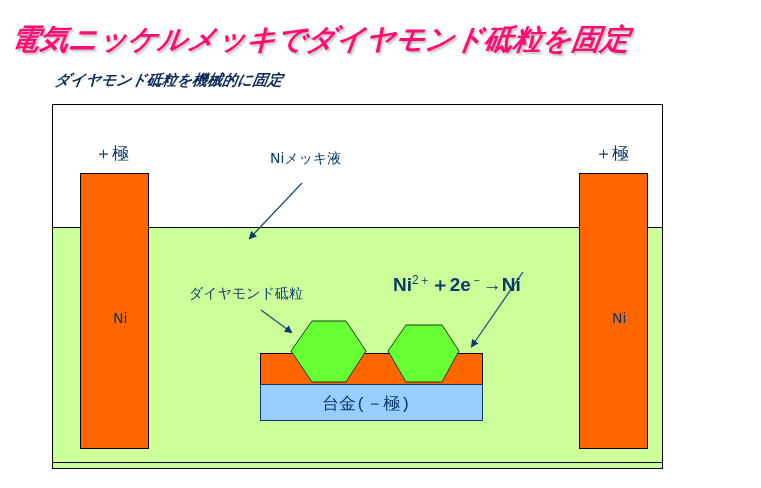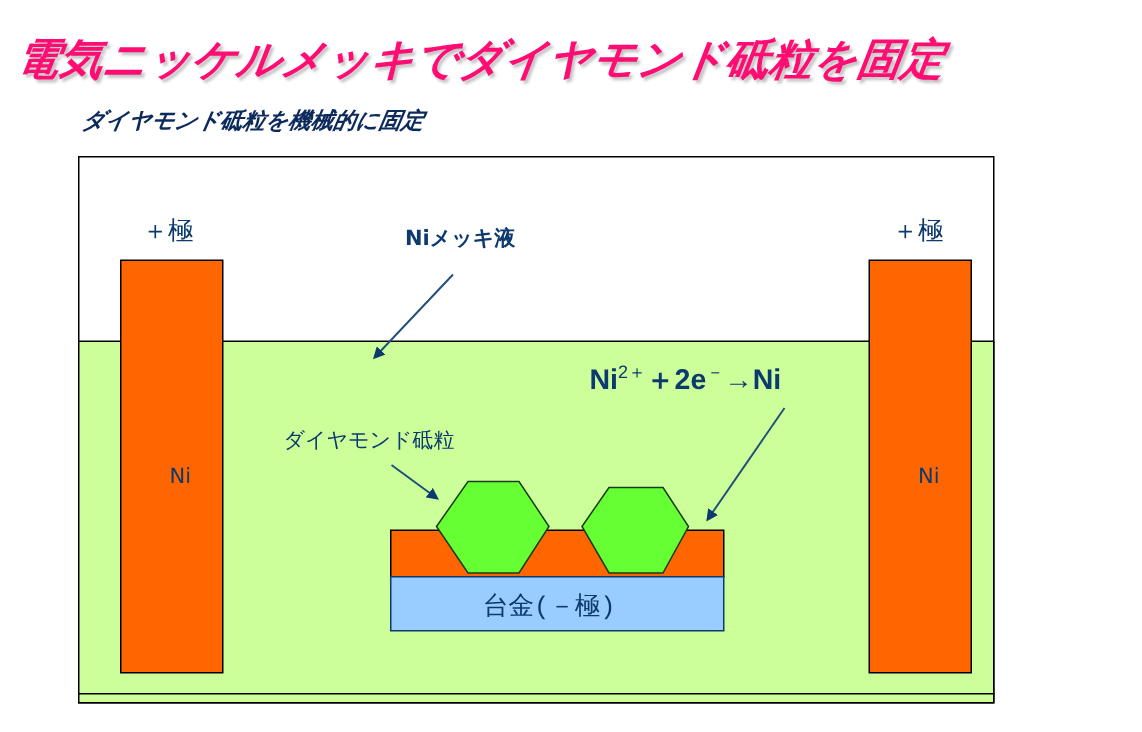--- a/index.html
+++ b/index.html
@@ -20,24 +20,24 @@
   .subtitle {
     position: absolute; left: 55px; top: 71px;
     font-size: 15px; font-weight: bold; font-style: italic;
     color: #0d2a5c; white-space: nowrap;
     transform: skewX(-10deg);
   }
   svg.diagram { position: absolute; left: 0; top: 0; }
   .lbl { position: absolute; color: #0d3a6e; white-space: nowrap; }
   .lbl-electrode { font-size: 17px; }
   .lbl-ni { font-size: 14px; }
-  .lbl-liquid { font-size: 14px; font-weight: bold; }
+  .lbl-liquid { font-size: 14px; }
   .lbl-grain { font-size: 14px; }
   .lbl-substrate { font-size: 17px; }
-  .lbl-eq { font-size: 19px; font-weight: bold; font-family: "Liberation Sans", "DejaVu Sans", sans-serif; }
+  .lbl-eq { font-size: 19px; font-weight: bold; font-family: "Liberation Sans", "DejaVu Sans", sans-serif; margin-top: 32px; }
   .lbl-eq sup { font-size: 12px; font-weight: normal; }
 </style>
 </head>
 <body>
 
 <div class="title">電気ニッケルメッキでダイヤモンド砥粒を固定</div>
 <div class="subtitle">ダイヤモンド砥粒を機械的に固定</div>
 
 <svg class="diagram" width="761" height="488" viewBox="0 0 761 488">
   <defs>

